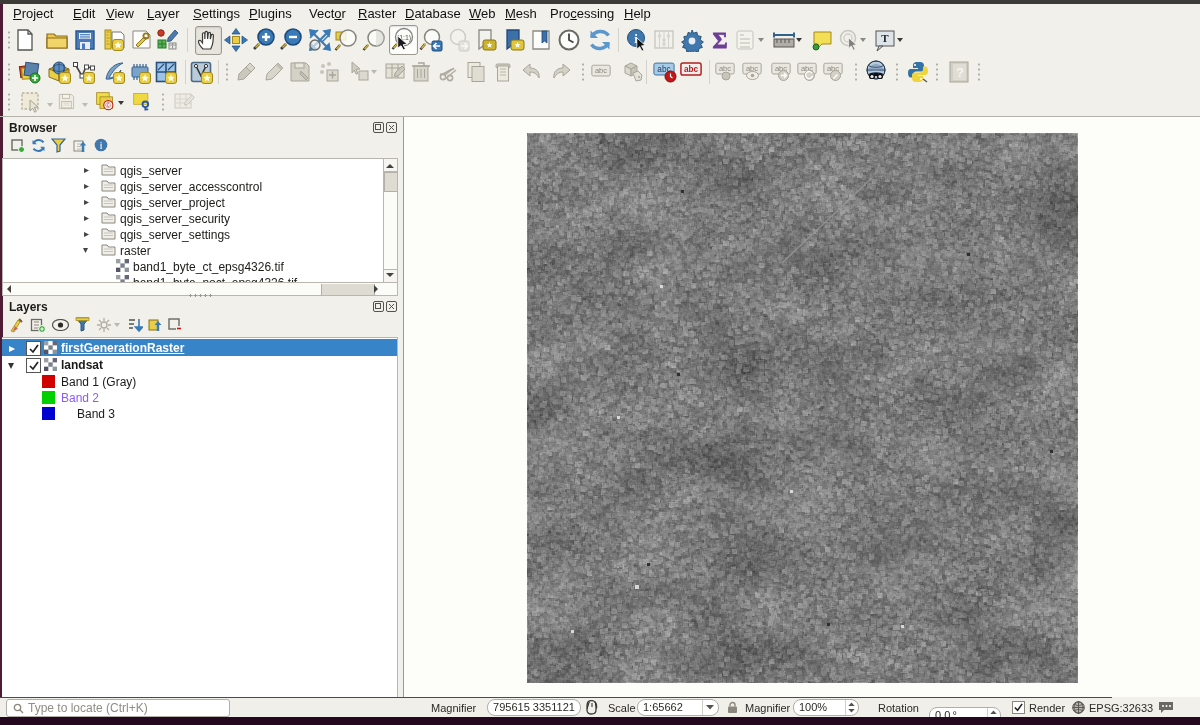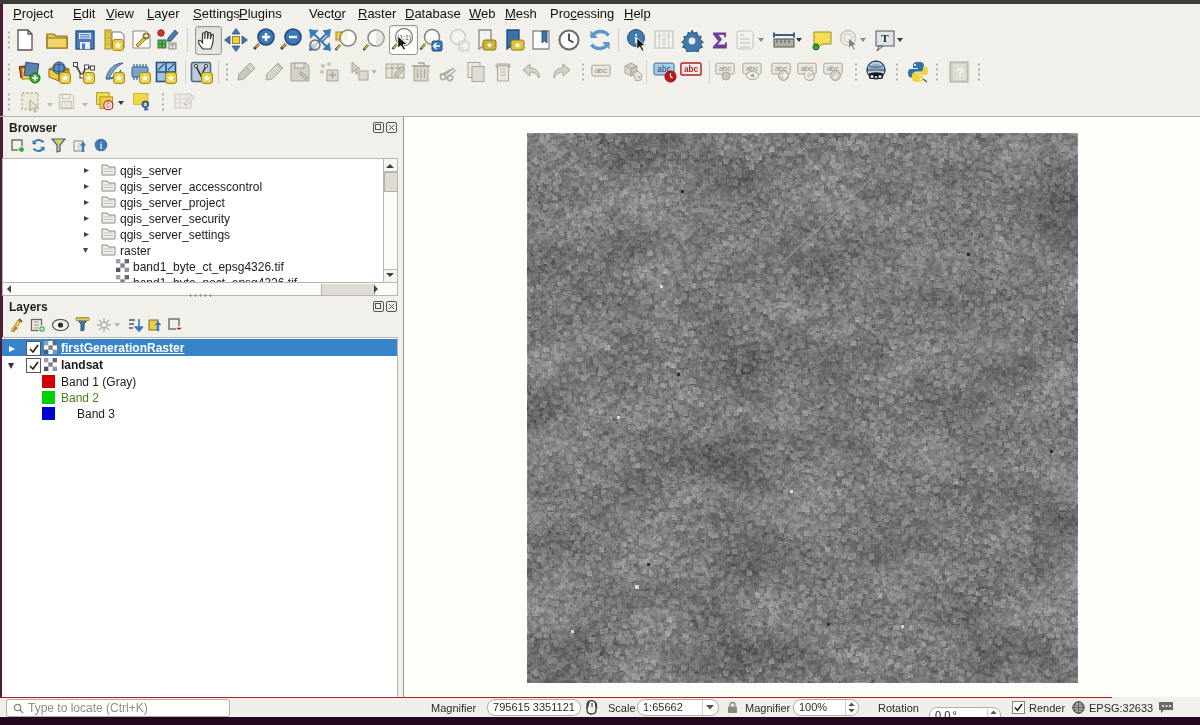--- a/index.html
+++ b/index.html
@@ -50,21 +50,21 @@
 <body>
 <div class="abs" id="topstrip"></div>
 <div class="abs" id="leftstrip"></div>
 
 <div class="abs" id="menubar">
   <span style="left:10px"><u>P</u>roject</span>
   <span style="left:70px"><u>E</u>dit</span>
   <span style="left:103px"><u>V</u>iew</span>
   <span style="left:144px"><u>L</u>ayer</span>
   <span style="left:190px"><u>S</u>ettings</span>
-  <span style="left:236px"><u>P</u>lugins</span>
+  <span style="left:246px"><u>P</u>lugins</span>
   <span style="left:306px">Vect<u>o</u>r</span>
   <span style="left:355px"><u>R</u>aster</span>
   <span style="left:402px"><u>D</u>atabase</span>
   <span style="left:466px"><u>W</u>eb</span>
   <span style="left:502px"><u>M</u>esh</span>
   <span style="left:547px">Pro<u>c</u>essing</span>
   <span style="left:621px"><u>H</u>elp</span>
 </div>
 
 <svg width="0" height="0" style="position:absolute">
@@ -702,21 +702,21 @@
     <svg class="abs" style="left:25.5px;top:21.5px;width:12px;height:12px" viewBox="0 0 12 12">
         <path d="M2 6l3 3 5-7" fill="none" stroke="#222" stroke-width="1.7"></path>
       </svg>
     <svg class="abs" style="left:42px;top:20px;width:13px;height:13px" viewBox="0 0 14 14">
         <use href="#s-chk"></use>
       </svg>
     <div class="abs" style="left:59px;top:20px;font-size:12px;font-weight:bold;color:#1a1a18">landsat</div>
     <div class="abs" style="left:40px;top:37px;width:13px;height:13px;background:#d00000"></div>
     <div class="abs" style="left:59px;top:37px;font-size:12px;color:#1a1a18">Band 1 (Gray)</div>
     <div class="abs" style="left:40px;top:53px;width:13px;height:13px;background:#00d000"></div>
-    <div class="abs" style="left:59px;top:53px;font-size:12px;color:#4d7c0f">Band 2</div>
+    <div class="abs" style="left:59px;top:53px;font-size:12px;color:#8b5cf6">Band 2</div>
     <div class="abs" style="left:40px;top:69px;width:13px;height:13px;background:#0000d0"></div>
     <div class="abs" style="left:75px;top:69px;font-size:12px;color:#1a1a18">Band 3</div>
   </div>
 </div>
 <div class="abs" id="canvas">
   <div class="abs" id="raster" style="left:123px;top:16px;width:551px;height:550px">
     <svg width="551" height="550">
       <filter id="f1" x="0" y="0" width="100%" height="100%" color-interpolation-filters="sRGB">
         <feTurbulence type="fractalNoise" baseFrequency="0.5" numOctaves="2" seed="7" result="t"></feTurbulence>
         <feMorphology in="t" operator="dilate" radius="1.6" result="d"></feMorphology>

